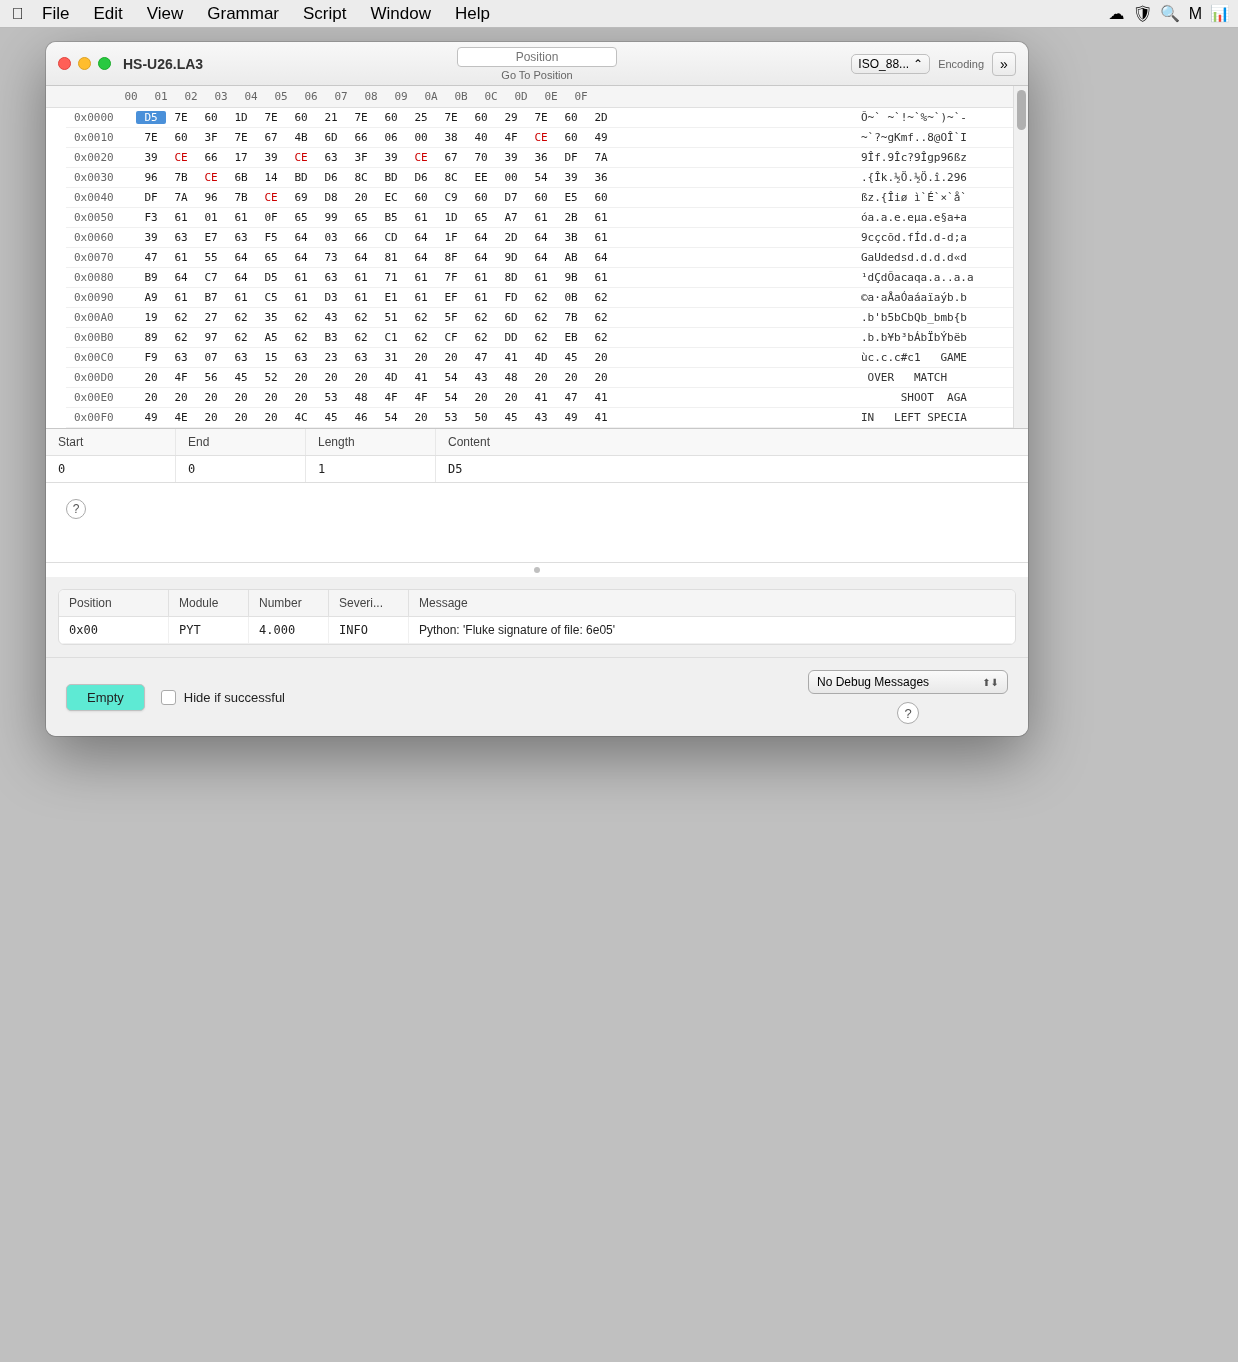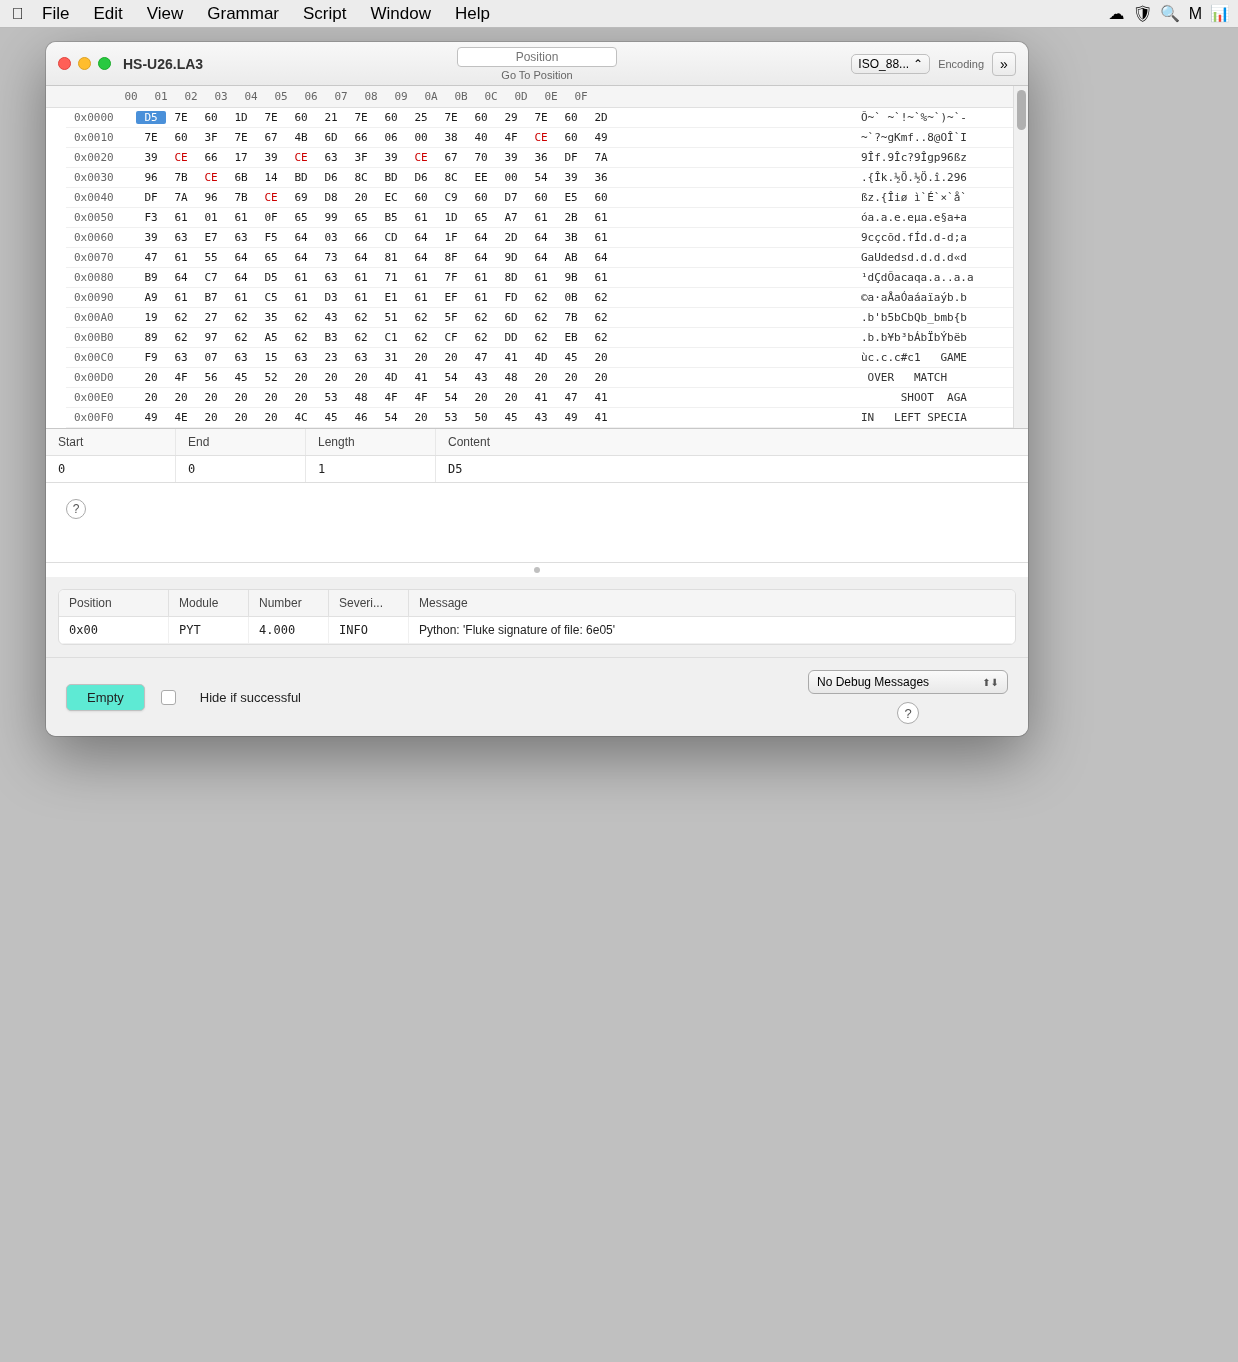--- a/index.html
+++ b/index.html
@@ -398,21 +398,21 @@
       padding: 5px 20px;
       font-size: 13px;
       cursor: pointer;
       color: #222;
       box-shadow: 0 1px 2px rgba(0,0,0,0.08);
     }
 
     .hide-checkbox-area {
       display: flex;
       align-items: center;
-      gap: 24px;
+      gap: 8px;
       cursor: pointer;
     }
     .hide-checkbox {
       width: 15px;
       height: 15px;
       border: 1px solid #aaa;
       background: white;
       border-radius: 3px;
     }
     .hide-label {

